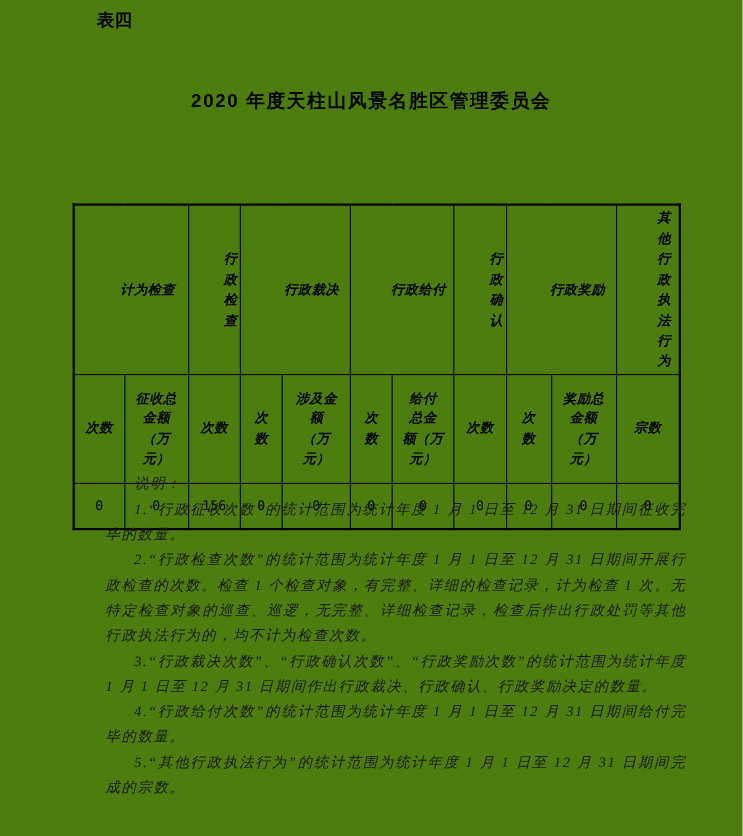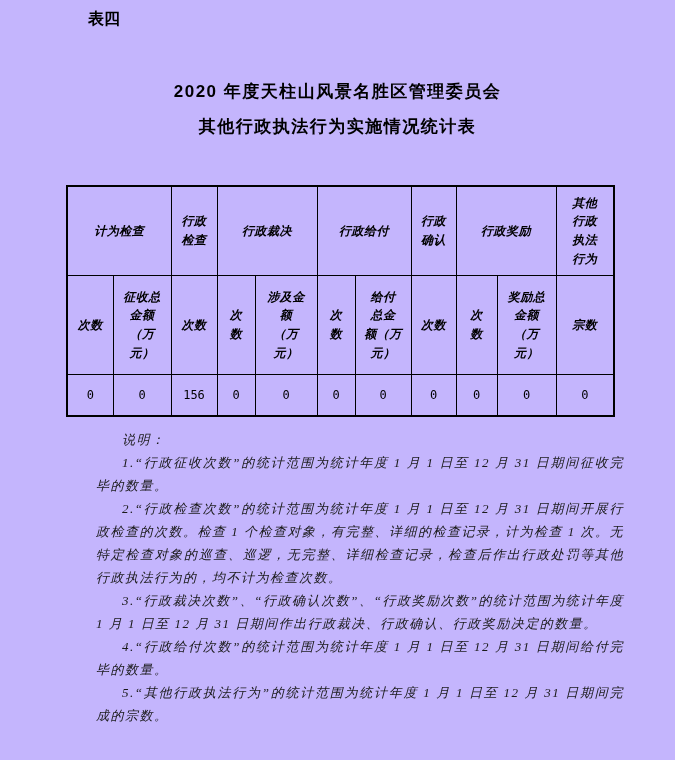--- a/index.html
+++ b/index.html
@@ -1,21 +1,21 @@
 <!DOCTYPE html>
 <html><head>
 <meta charset="utf-8">
 <style>
   html, body { margin: 0; padding: 0; background: #e8e8e8; }
   .page {
     position: relative;
     width: 675px;
     height: 760px;
     margin: 0 auto;
-    background: #c4b5fd;
+    background: #4d7c0f;
     color: #000;
     font-family: "Liberation Serif", serif;
     overflow: hidden;
   }
   .table-label {
     position: absolute;
     left: 88px;
     top: 9px;
     font-family: "Liberation Sans", sans-serif;
     font-weight: bold;
@@ -49,21 +49,21 @@
     overflow: hidden;
   }
   td.gh, td.sh {
     font-weight: bold;
     font-style: italic;
     font-size: 12px;
     line-height: 1.55;
     letter-spacing: 0.5px;
     white-space: pre-line;
   }
-  tr.group-row td { height: 84px; }
+  tr.group-row td { height: 84px; padding-left: 32px; }
   tr.sub-row td   { height: 94px; }
   tr.data-row td  { height: 36px; }
   td.dv {
     font-family: "DejaVu Sans Mono", monospace;
     font-size: 12px;
     text-align: left;
     padding-left: 6px;
   }
   td.dv.center { text-align: center; padding-left: 2px; }
   .notes {
@@ -83,21 +83,20 @@
 </style>
 </head>
 <body>
 
 <div class="page">
 
   <div class="table-label">表四</div>
 
   <div class="doc-title line1">2020 年度天柱山风景名胜区管理委员会</div>
 
-  <div class="doc-title line2">其他行政执法行为实施情况统计表</div>
 
   <table class="stats">
     <colgroup id="cols">
         <col style="width: 46px;">
         <col style="width: 58px;">
         <col style="width: 46px;">
         <col style="width: 38px;">
         <col style="width: 62px;">
         <col style="width: 38px;">
         <col style="width: 56px;">

